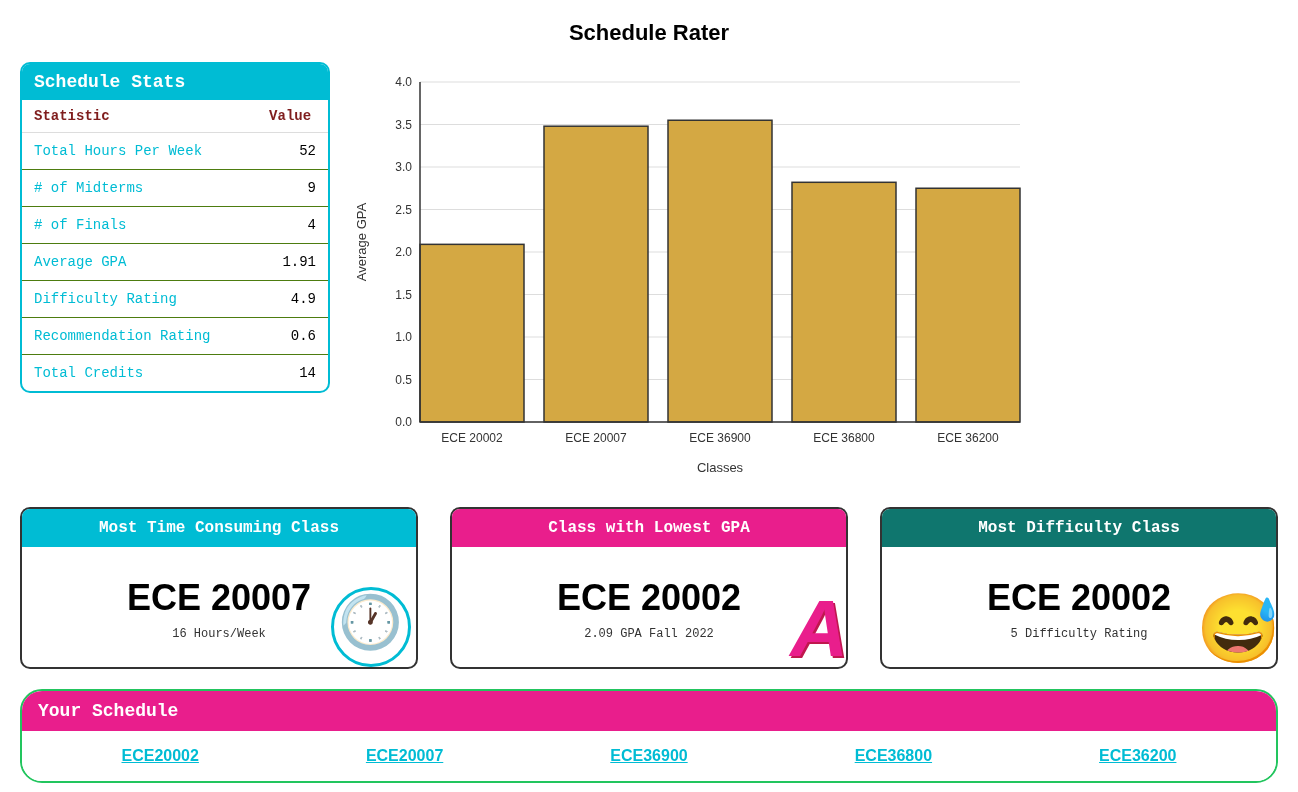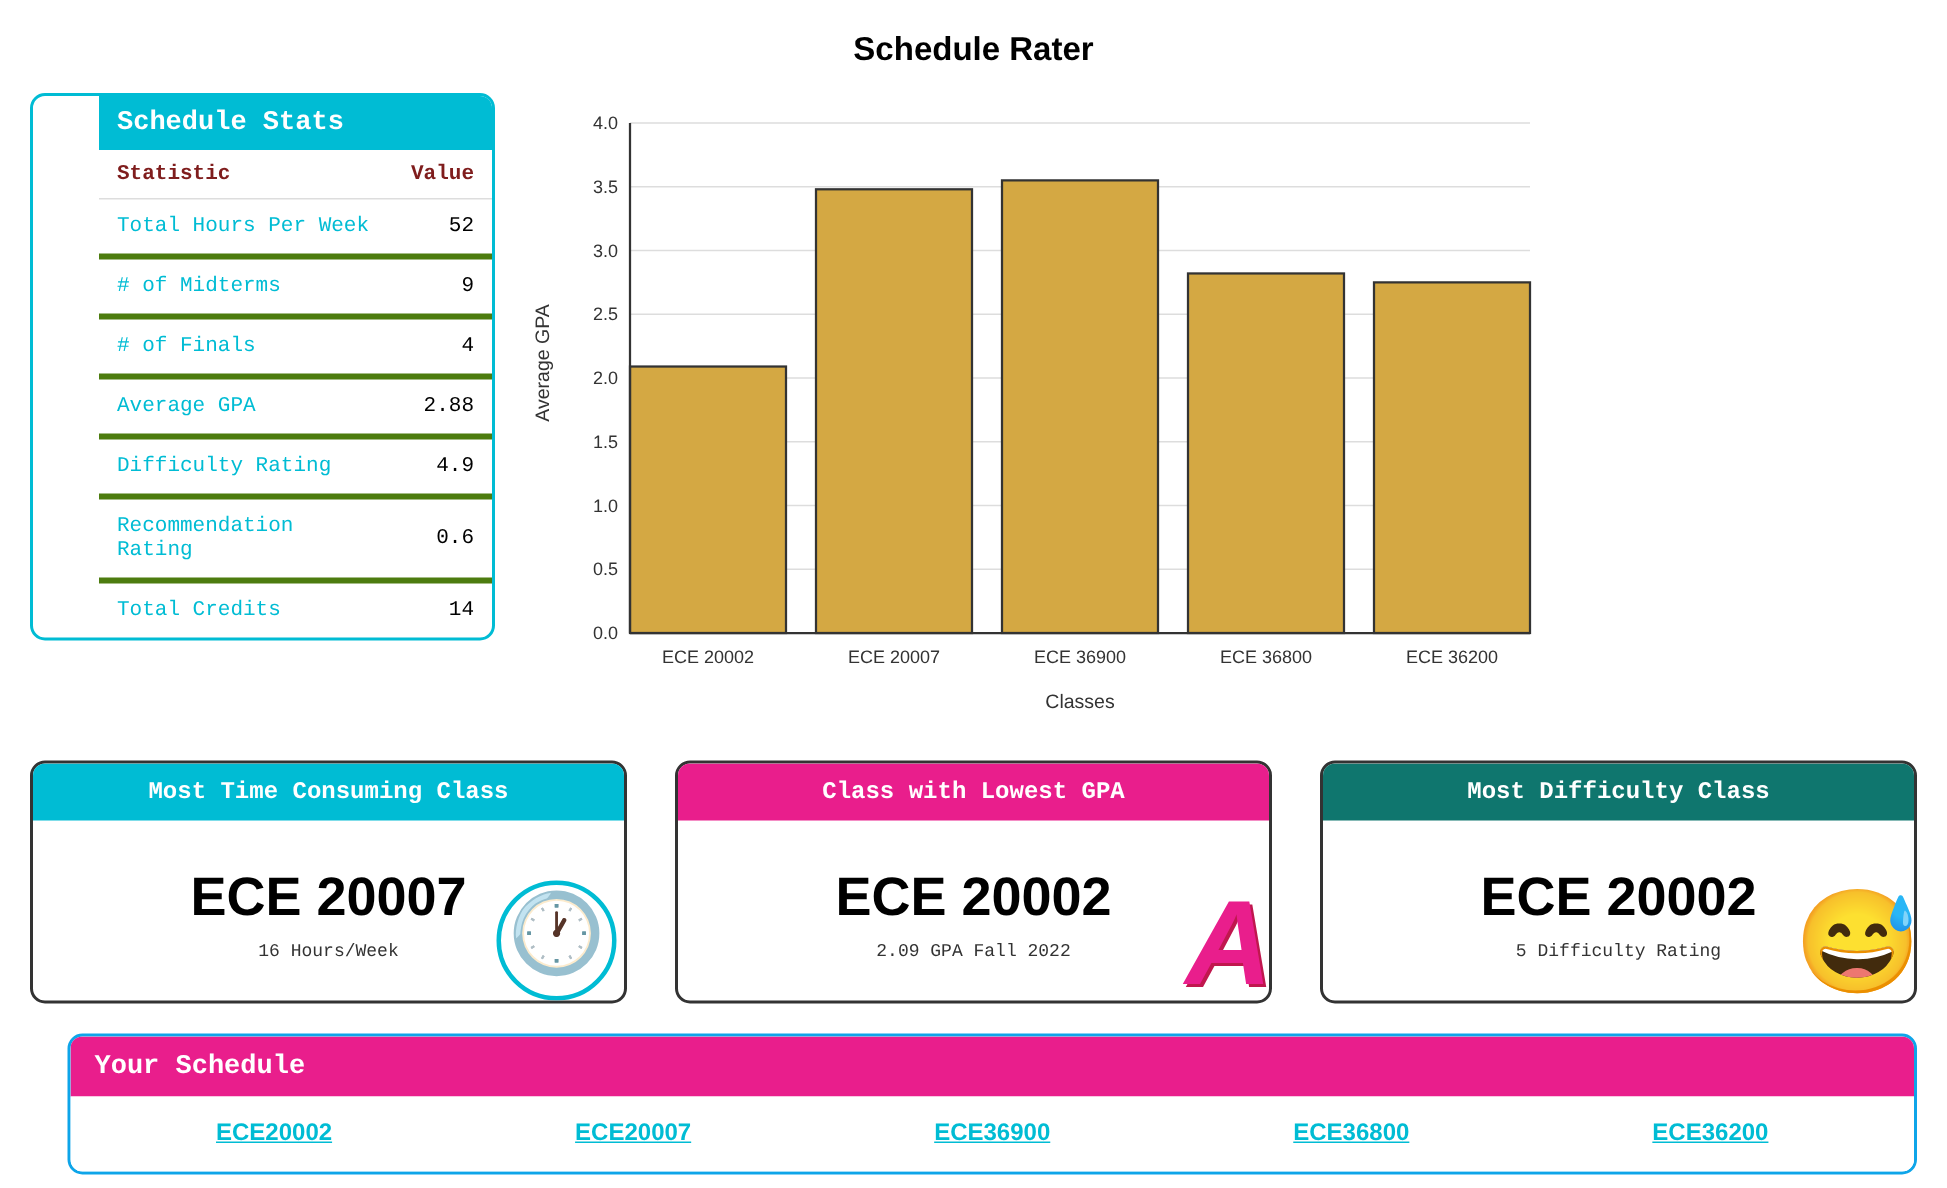--- a/index.html
+++ b/index.html
@@ -26,21 +26,20 @@
       align-items: flex-start;
     }
 
     
     .stats-card {
       border: 2px solid #00bcd4;
       border-radius: 10px;
       overflow: hidden;
       width: 310px;
       flex-shrink: 0;
-      padding-left: 44px;
     }
 
     .stats-header {
       background: #00bcd4;
       color: white;
       font-size: 18px;
       font-weight: bold;
       padding: 8px 12px;
     }
 
@@ -59,21 +58,21 @@
       border-bottom: 1px solid #ddd;
     }
 
     .stats-table thead tr th:last-child {
       text-align: center;
     }
 
     .stats-table tbody tr td {
       padding: 10px 12px;
       font-size: 14px;
-      border-bottom: 4px solid #4d7c0f;
+      border-bottom: 1px solid #4d7c0f;
       color: #00bcd4;
     }
 
     .stats-table tbody tr td:last-child {
       text-align: right;
       color: #000;
     }
 
     .stats-table tbody tr:last-child td {
       border-bottom: none;
@@ -132,24 +131,23 @@
       font-family: Arial, sans-serif;
     }
 
     .info-card-sub {
       font-size: 12px;
       color: #333;
     }
 
     
     .schedule-section {
-      border: 2px solid #0ea5e9;
-      border-radius: 10px;
+      border: 2px solid #22c55e;
+      border-radius: 22px;
       overflow: hidden;
-      margin-left: 25px;
     }
 
     .schedule-header {
       background: #e91e8c;
       color: white;
       font-size: 18px;
       font-weight: bold;
       padding: 10px 16px;
     }
 
@@ -198,21 +196,21 @@
           <tr>
             <td># of Midterms</td>
             <td>9</td>
           </tr>
           <tr>
             <td># of Finals</td>
             <td>4</td>
           </tr>
           <tr>
             <td>Average GPA</td>
-            <td>2.88</td>
+            <td>1.91</td>
           </tr>
           <tr>
             <td>Difficulty Rating</td>
             <td>4.9</td>
           </tr>
           <tr>
             <td>Recommendation Rating</td>
             <td>0.6</td>
           </tr>
           <tr>

